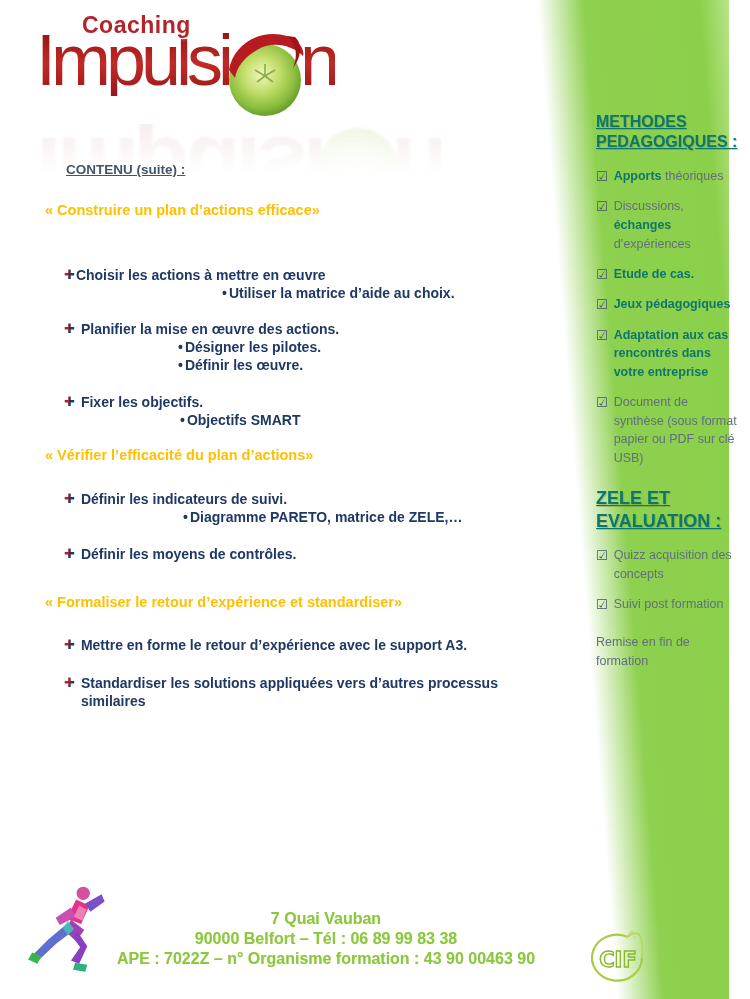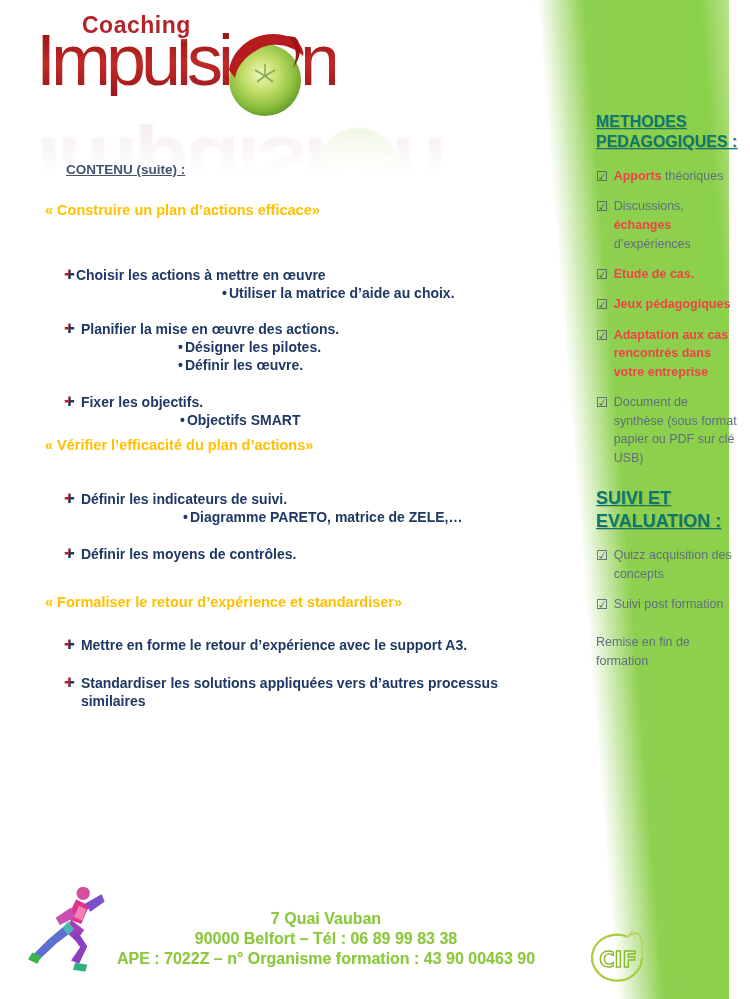--- a/index.html
+++ b/index.html
@@ -66,21 +66,21 @@
   .sidebar { position:absolute; left:596px; top:112px; width:146px; }
   .side-title {
     font-weight:bold; color:#0f766e; text-decoration:underline; line-height:1.28;
     text-shadow:1px 1px 1px rgba(90,120,60,.35);
   }
   .side-title.methods { font-size:16px; margin-bottom:14px; }
   .side-title.big { font-size:18px; margin-bottom:13px; }
   .check-item { display:flex; gap:6px; margin-bottom:11px; line-height:1.5; }
   .cb { font-size:13px; color:#44546a; flex:0 0 auto; }
   .ci-text { font-size:12.5px; color:#60707c; width:124px; }
-  .ci-text .b { font-weight:bold; color:#ef4444;margin-top:36px; }
+  .ci-text .b { font-weight:bold; color:#0f766e;margin-top:36px; }
   .side-note { font-size:12.5px; color:#60707c; line-height:1.5; }
   .side-gap { height:8px; }
 
   
   .footer {
     position:absolute; left:30px; top:909px; width:592px; text-align:center;
     font-weight:bold; font-size:16px; line-height:20px; color:#8dc73f;
     text-shadow:0 0 1px rgba(141,199,63,.4);
   }
   .runner { position:absolute; left:20px; top:878px; }
@@ -156,21 +156,21 @@
 
   <div class="abs item" style="left:64px; top:393px;">
     <span class="bullet">✚</span>
     <span>Fixer les objectifs.</span>
   </div>
   <div class="abs subitem" style="left:180px; top:411px;">
     <span class="sub-bullet">•</span>
     <span>Objectifs SMART</span>
   </div>
 
-  <div class="abs sec-heading" style="left:45px; top:437px;">« Vérifier l’efficacité du plan d’actions»</div>
+  <div class="abs sec-heading" style="left:45px; top:447px;">« Vérifier l’efficacité du plan d’actions»</div>
 
   <div class="abs item" style="left:64px; top:490px;">
     <span class="bullet">✚</span>
     <span>Définir les indicateurs de suivi.</span>
   </div>
   <div class="abs subitem" style="left:183px; top:508px;">
     <span class="sub-bullet">•</span>
     <span>Diagramme PARETO, matrice de ZELE,…</span>
   </div>
 
@@ -219,21 +219,21 @@
       <span class="ci-text"><span class="b">Adaptation aux cas rencontrés dans votre entreprise</span></span>
     </div>
 
     <div class="check-item">
       <span class="cb">☑</span>
       <span class="ci-text"><span>Document de synthèse (sous format papier ou PDF sur clé USB)</span></span>
     </div>
 
     <div class="side-gap"></div>
 
-    <div class="side-title big">SUIVI ET EVALUATION :</div>
+    <div class="side-title big">ZELE ET EVALUATION :</div>
 
     <div class="check-item">
       <span class="cb">☑</span>
       <span class="ci-text"><span>Quizz acquisition des concepts</span></span>
     </div>
 
     <div class="check-item">
       <span class="cb">☑</span>
       <span class="ci-text"><span>Suivi post formation</span></span>
     </div>

